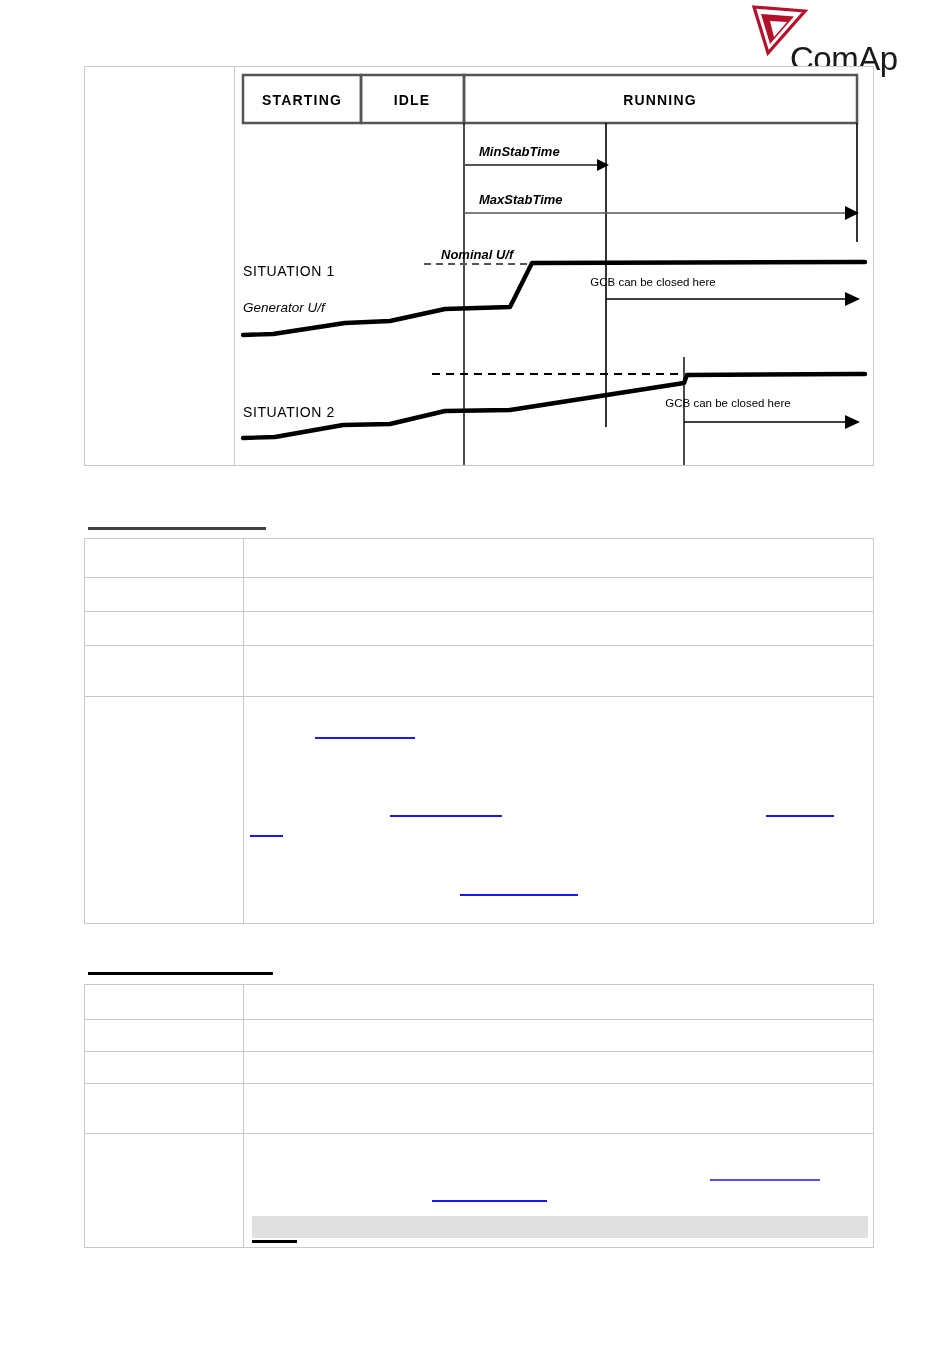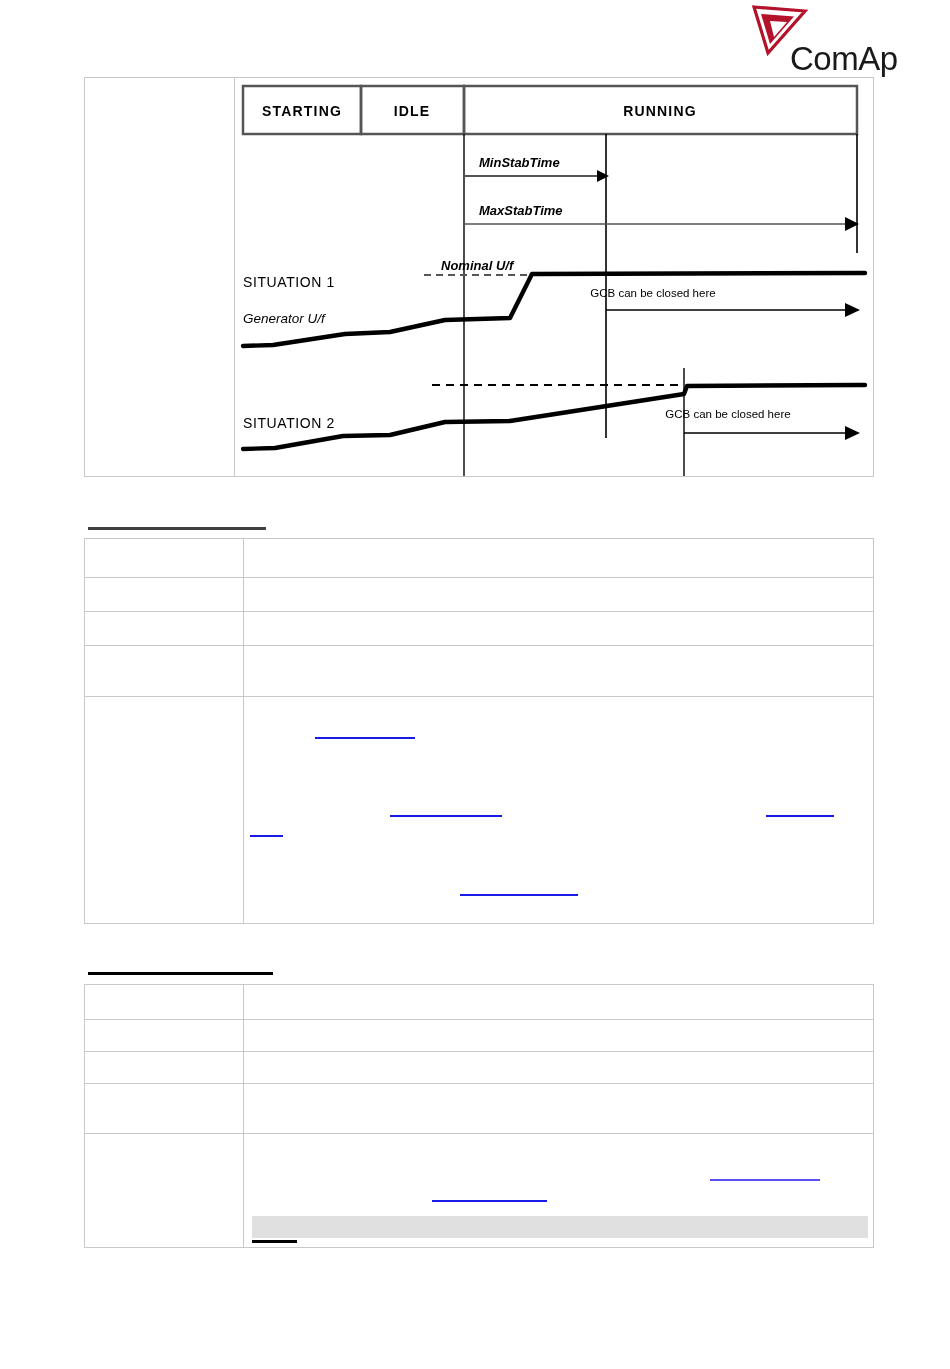--- a/index.html
+++ b/index.html
@@ -40,21 +40,21 @@
     font-weight: 400;
     color: #1a1a1a;
     font-family: "Liberation Sans", sans-serif;
     margin-top: 12px;
   }
 
   
   #figure-table {
     position: absolute;
     left: 84px;
-    top: 77px;
+    top: 66px;
     width: 790px;
     height: 400px;
     border: 1px solid #c8c8c8;
     box-sizing: border-box;
     background: #ffffff;
   }
   #figure-left-cell {
     position: absolute;
     left: 0; top: 0;
     width: 150px;

